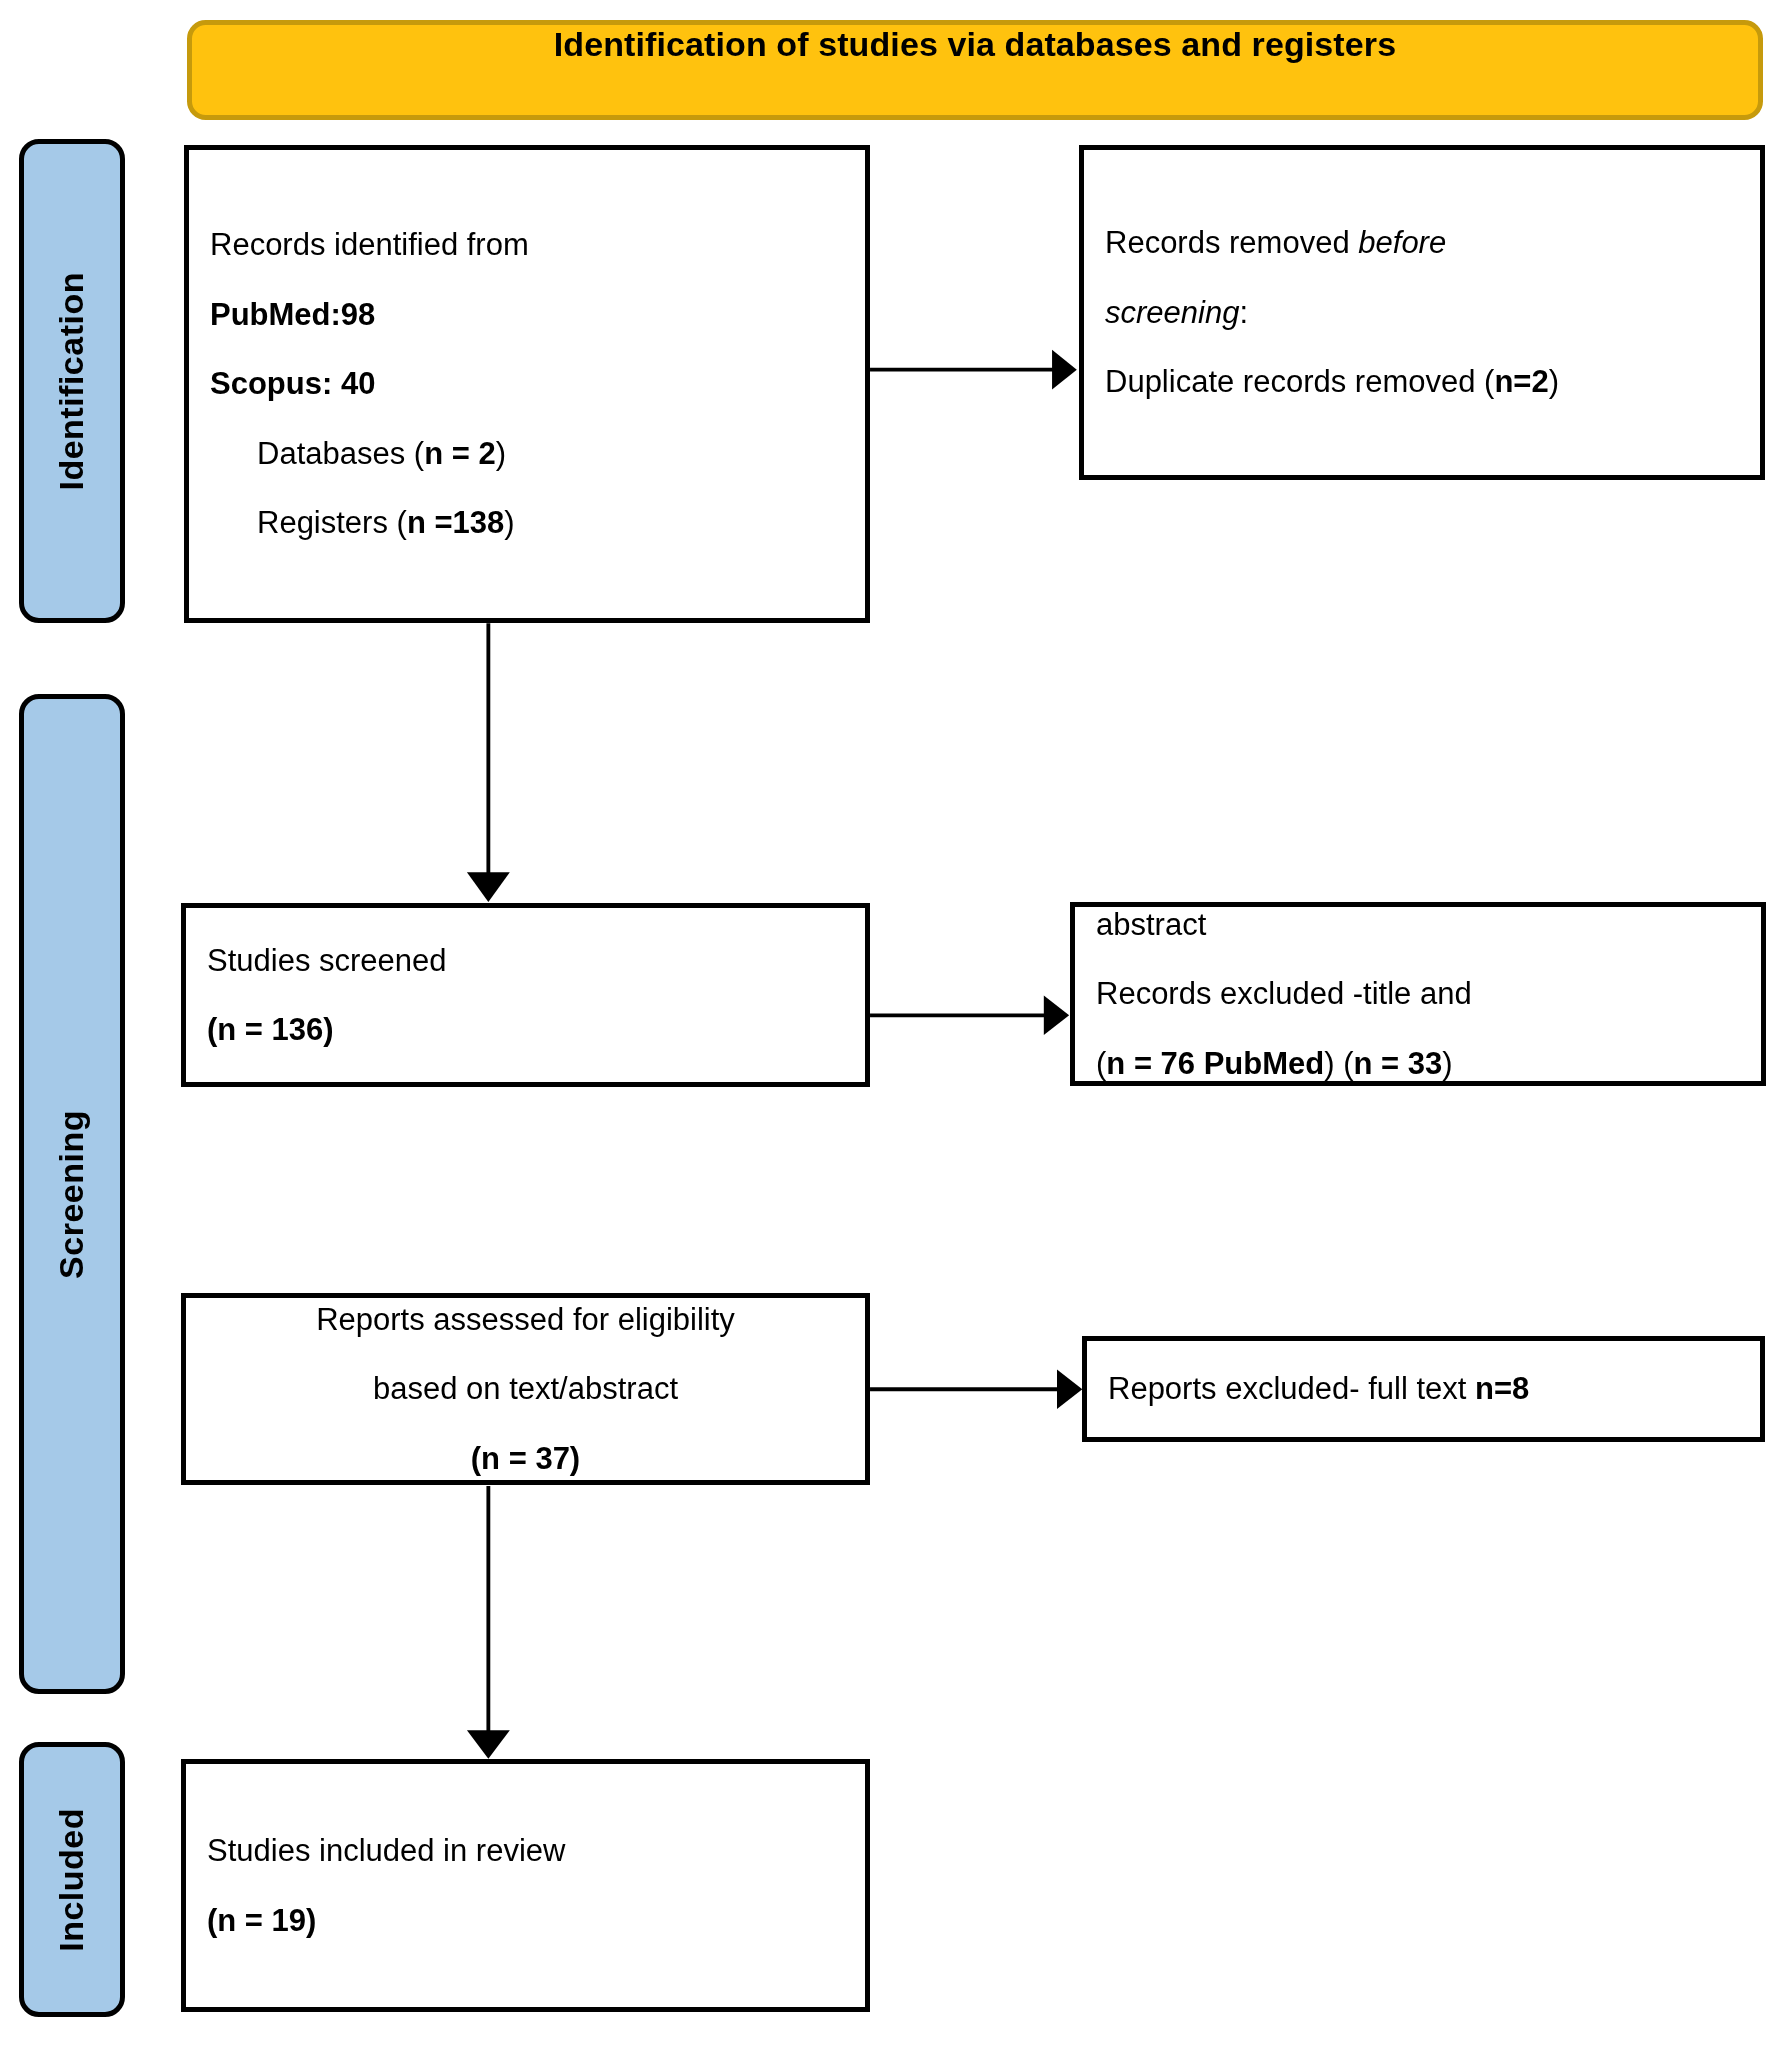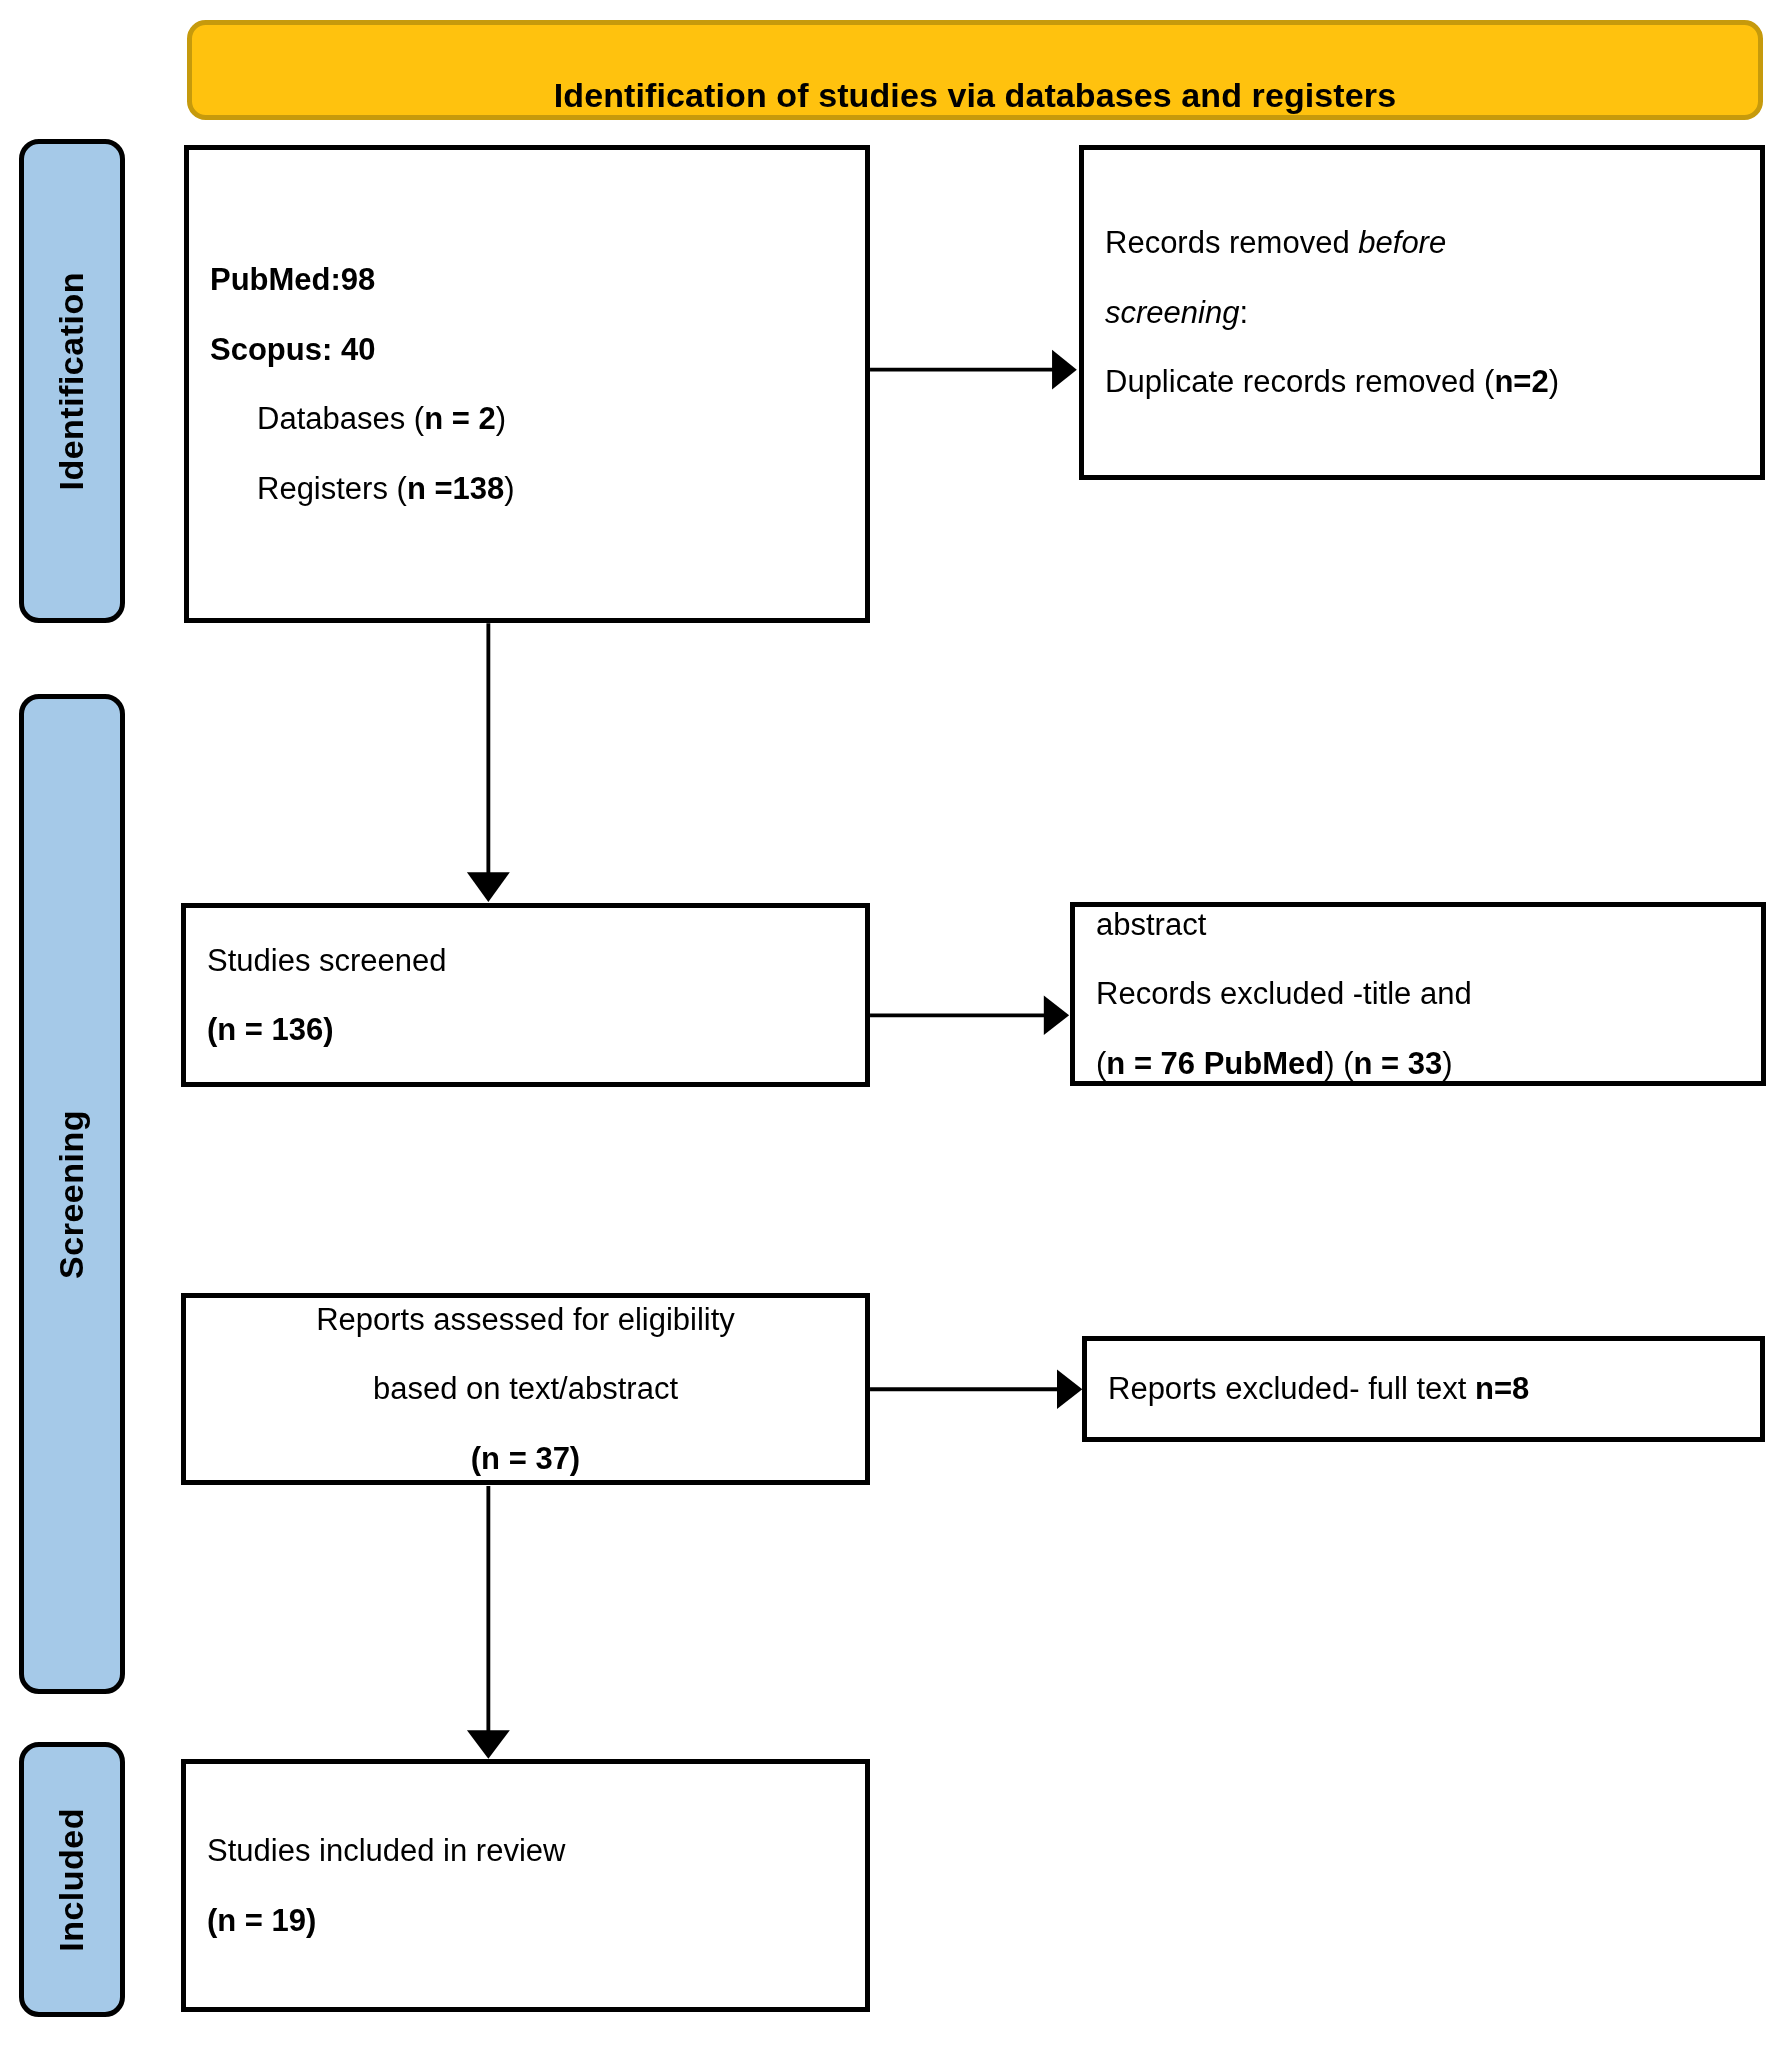--- a/index.html
+++ b/index.html
@@ -23,21 +23,21 @@
     position: absolute;
     left: 187px;
     top: 20px;
     width: 1576px;
     height: 100px;
     background: #FFC20E;
     border: 5px solid #C69A0C;
     border-radius: 18.7px;
     box-sizing: border-box;
     display: flex;
-    align-items: flex-end;
+    align-items: flex-start;
     justify-content: center;
   }
   .header-bar .title {
     font-size: 34px;
     font-weight: bold;
     color: #000000;
     letter-spacing: 0.1px;
     text-align: center;
   }
 
@@ -117,20 +117,21 @@
     <span class="stage-label">Identification</span>
   </div>
   <div class="stage-bar" id="stage-screening">
     <span class="stage-label">Screening</span>
   </div>
   <div class="stage-bar" id="stage-included">
     <span class="stage-label">Included</span>
   </div>
 
   <div class="flow-box" id="box-identified">
+    <div class="line">Records identified from</div>
     <div class="line"><b>PubMed:98</b></div>
     <div class="line"><b>Scopus: 40</b></div>
     <div class="line indent"><span>Databases (</span><b>n = 2</b><span>)</span></div>
     <div class="line indent"><span>Registers (</span><b>n =138</b><span>)</span></div>
   </div>
 
   <div class="flow-box" id="box-removed">
     <div class="line"><span>Records removed </span><i>before</i></div>
     <div class="line"><i>screening</i><span>:</span></div>
     <div class="line"><span>Duplicate records removed (</span><b>n=2</b><span>)</span></div>

